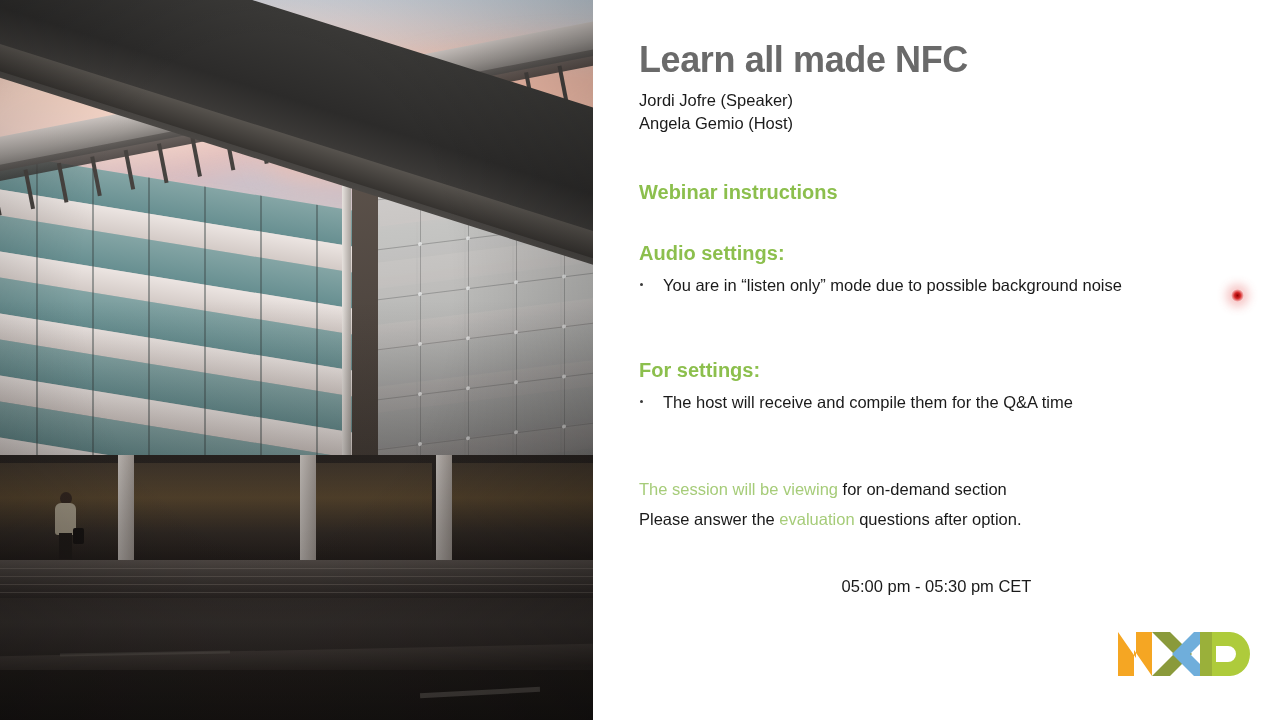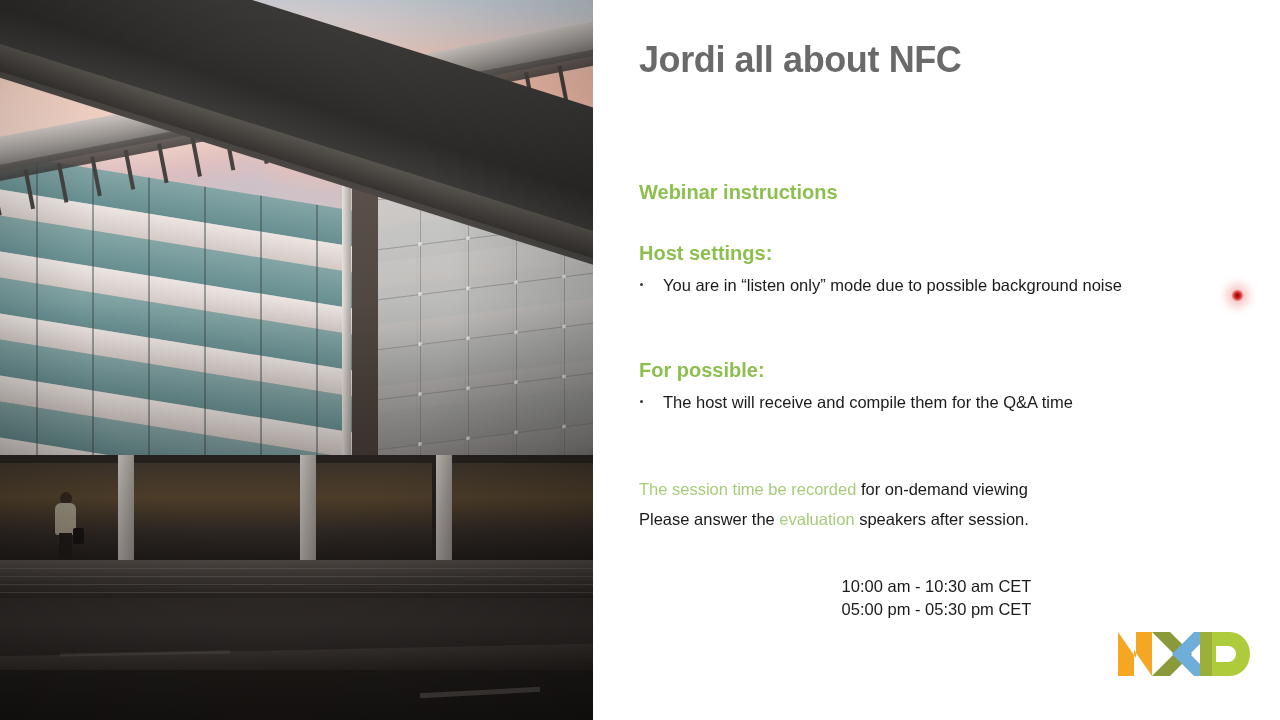--- a/index.html
+++ b/index.html
@@ -366,50 +366,53 @@
       <div class="p-legs"></div>
       <div class="p-bag"></div>
     </div>
 
     <div class="photo-dusk"></div>
     <div class="photo-vignette"></div>
   </div>
 
   <div id="slide">
 
-    <h1 class="pad" id="title">Jordi all about NFC</h1>
-
+    <h1 class="pad" id="title">Learn all made NFC</h1>
+
+    <div class="pad" id="speakers">
+      <div class="speaker">Jordi Jofre (Speaker)</div>
+      <div class="speaker">Angela Gemio (Host)</div>
+    </div>
 
     <div class="pad sec-head" id="webinar-instructions">Webinar instructions</div>
 
-    <div class="pad sec-head" id="audio-head">Host settings:</div>
+    <div class="pad sec-head" id="audio-head">Audio settings:</div>
 
     <div class="pad bullets" id="audio-bullets">
       <div class="bullet">
         <span class="dot"></span><span>You are in “listen only” mode due to possible background noise</span>
       </div>
     </div>
 
-    <div class="pad sec-head" id="questions-head">For possible:</div>
+    <div class="pad sec-head" id="questions-head">For settings:</div>
 
     <div class="pad bullets" id="question-bullets">
       <div class="bullet">
         <span class="dot"></span><span>The host will receive and compile them for the Q&amp;A time</span>
       </div>
     </div>
 
     <div class="pad" id="closing">
-      <div><span></span><span class="gm">The session time be recorded</span><span> for on-demand viewing</span>
-      </div>
-      <div><span>Please answer the </span><span class="gm">evaluation</span><span> speakers after session.</span>
+      <div><span></span><span class="gm">The session will be viewing</span><span> for on-demand section</span>
+      </div>
+      <div><span>Please answer the </span><span class="gm">evaluation</span><span> questions after option.</span>
       </div>
     </div>
 
     <div class="pad" id="schedule">
-      <div>10:00 am - 10:30 am CET</div>
       <div>05:00 pm - 05:30 pm CET</div>
     </div>
   </div>
 
   <svg id="nxp-logo" viewBox="0 0 146 52">
 
     <polygon points="0,4 0,48 16,48 16,22 34,48 34,4 18,4 18,30" fill="#F5A623"></polygon>
 
     <polygon points="34,4 52,4 74,26 52,48 34,48 56,26" fill="#8A9A3B"></polygon>
 

